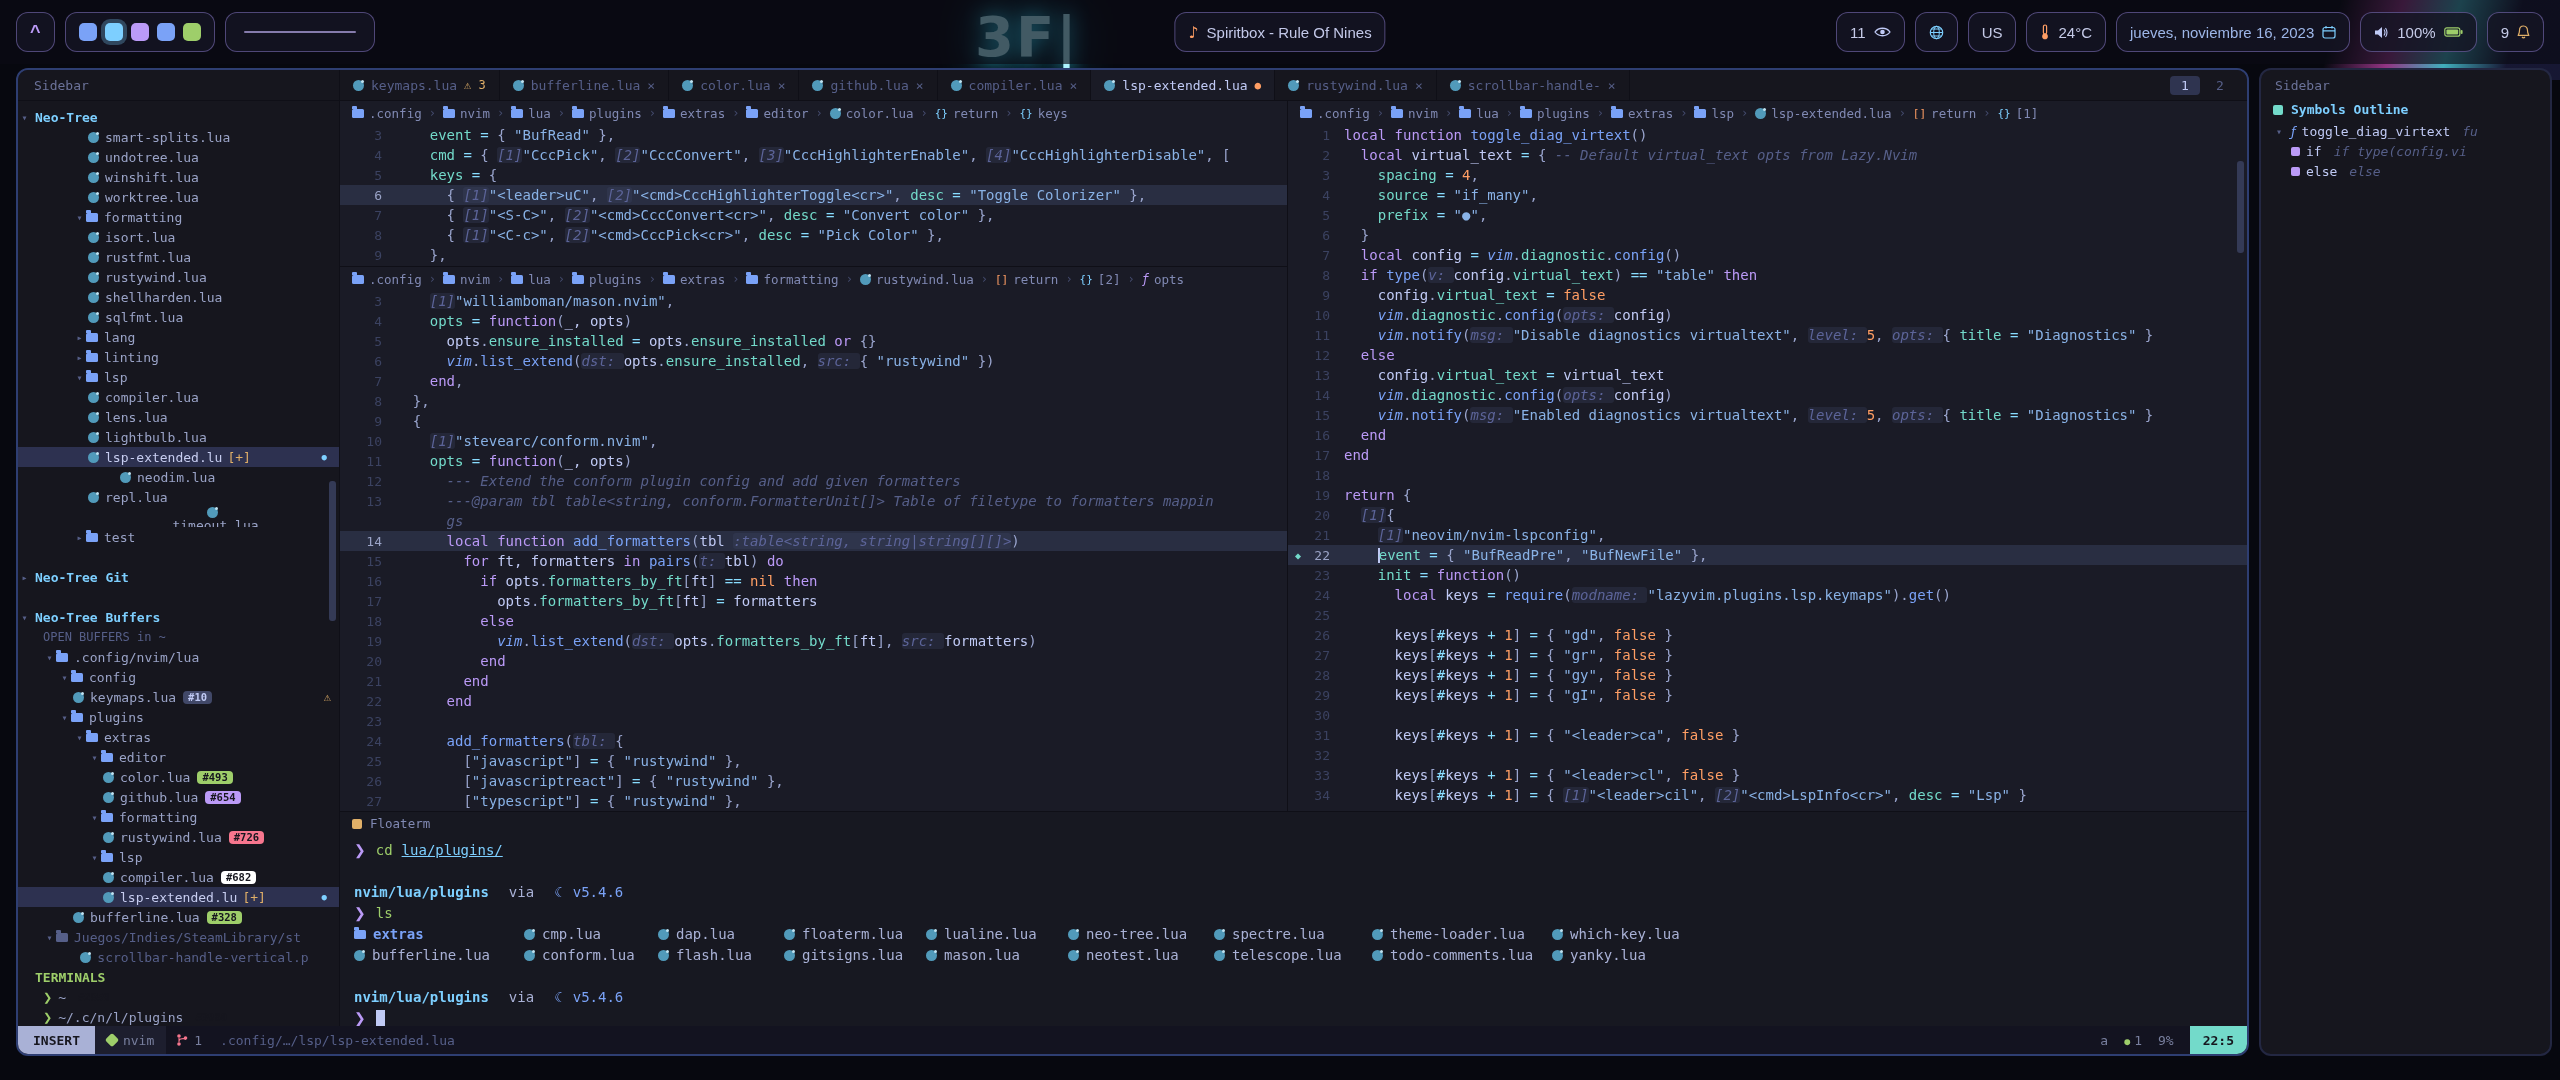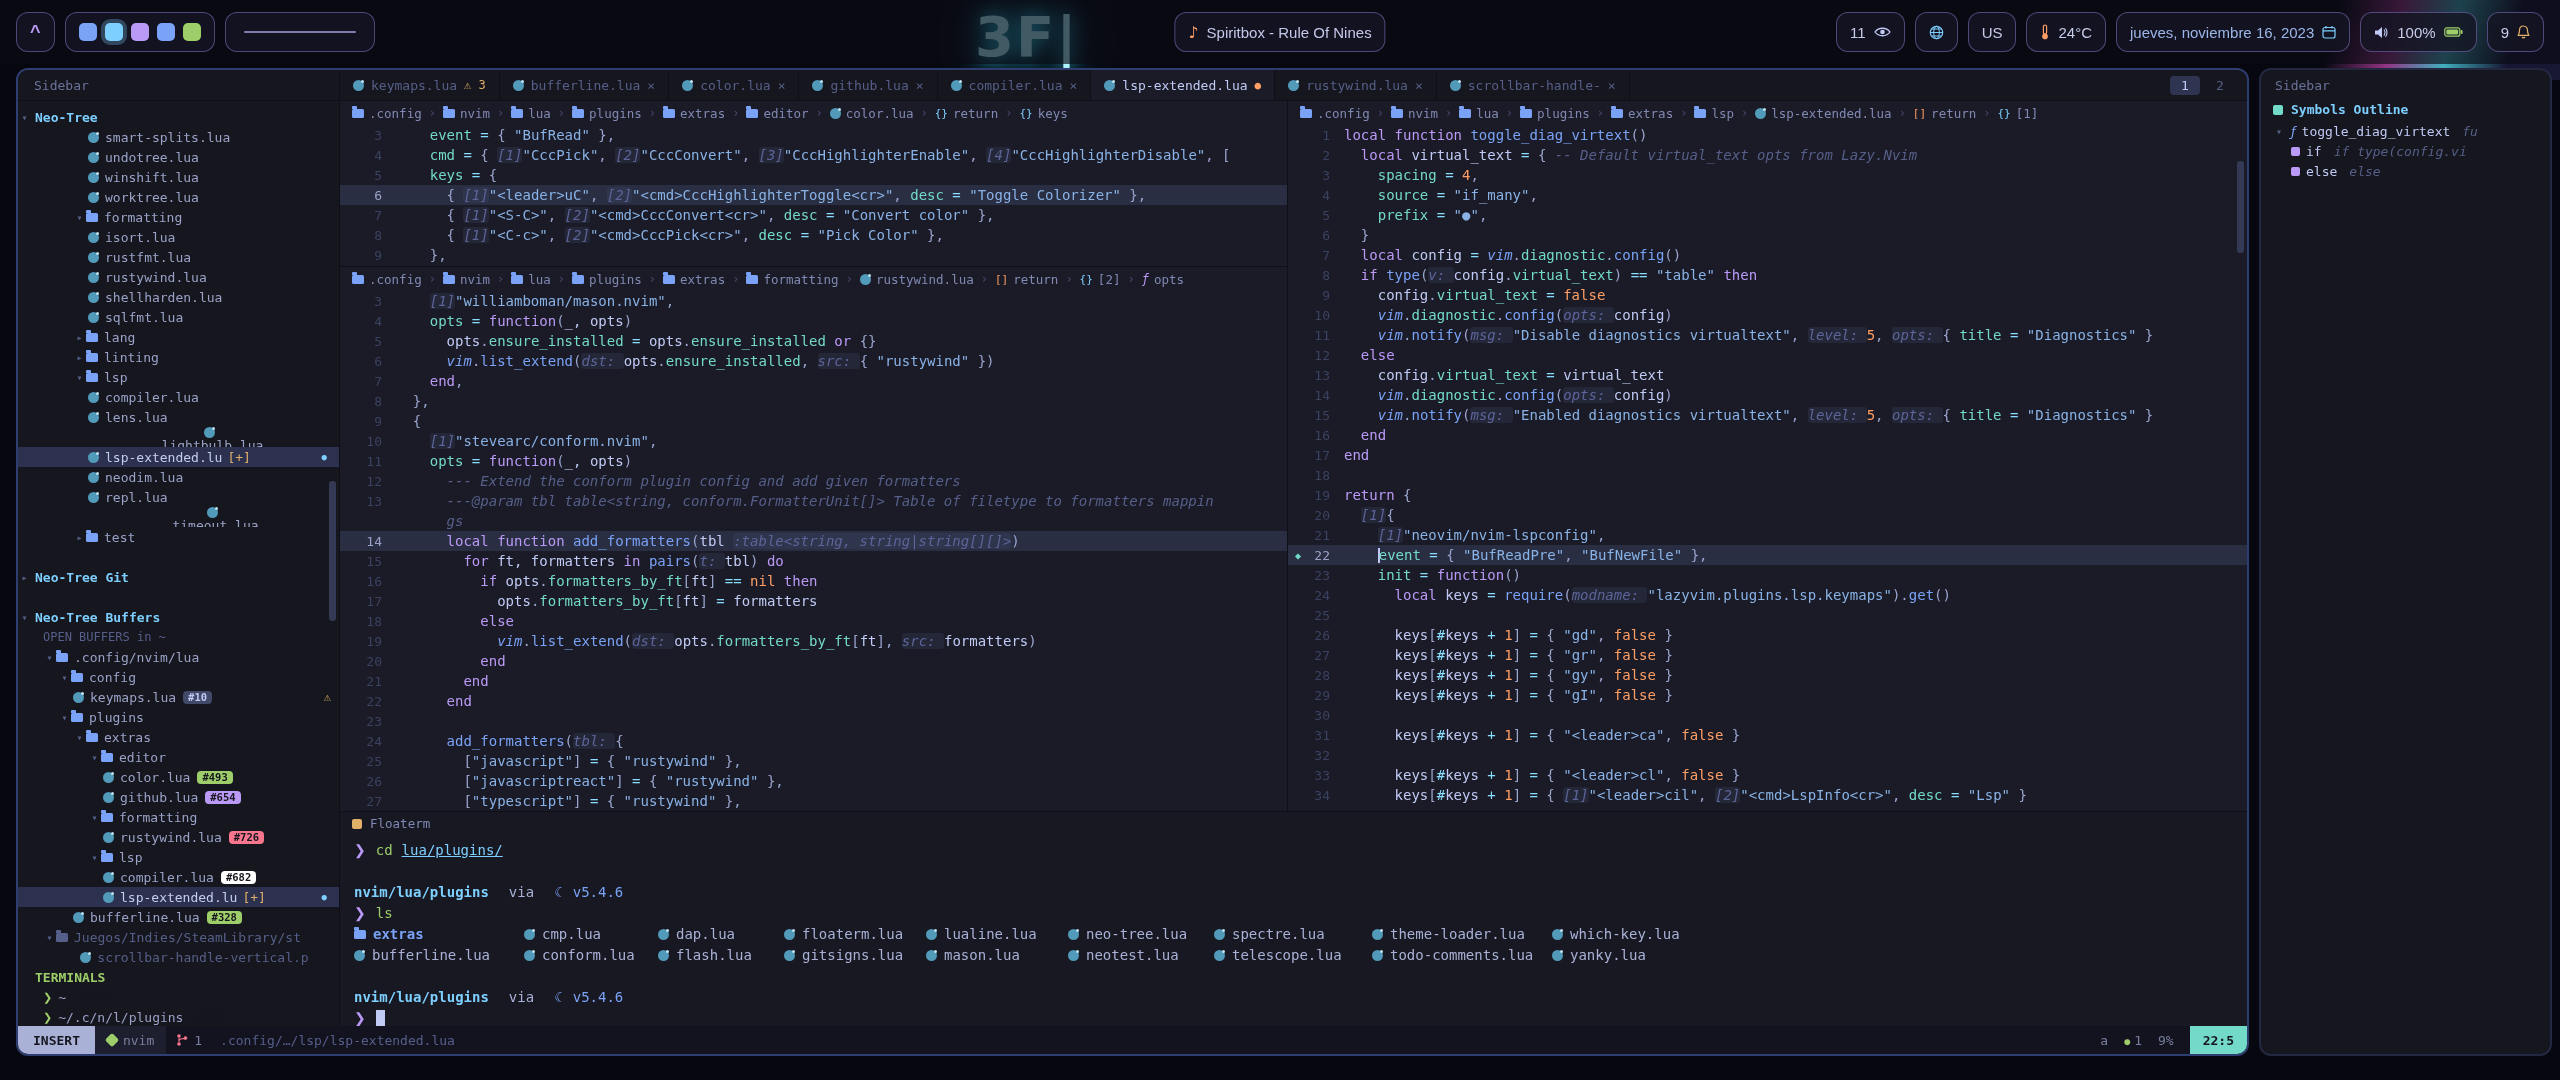--- a/index.html
+++ b/index.html
@@ -356,31 +356,31 @@
           <span class="nt-name">lsp</span>
         </div>
         <div class="nt-row" style="padding-left: 70px;">
           <span class="ilua"></span>
           <span class="nt-name">compiler.lua</span>
         </div>
         <div class="nt-row" style="padding-left: 70px;">
           <span class="ilua"></span>
           <span class="nt-name">lens.lua</span>
         </div>
-        <div class="nt-row" style="padding-left: 70px; flex-direction: column;">
+        <div class="nt-row" style="padding-left: 70px;">
           <span class="ilua"></span>
           <span class="nt-name">lightbulb.lua</span>
         </div>
         <div class="nt-row active" style="padding-left: 70px;">
           <span class="ilua"></span>
           <span class="nt-name">lsp-extended.lu</span>
           <span class="nt-suffix">[+]</span>
           <span class="nt-dot">●</span>
         </div>
-        <div class="nt-row" style="padding-left: 70px;">
+        <div class="nt-row" style="padding-left: 102px;">
           <span class="ilua"></span>
           <span class="nt-name">neodim.lua</span>
         </div>
         <div class="nt-row" style="padding-left: 70px;">
           <span class="ilua"></span>
           <span class="nt-name">repl.lua</span>
         </div>
         <div class="nt-row" style="padding-left: 76px; flex-direction: column;">
           <span class="ilua"></span>
           <span class="nt-name">timeout.lua</span>

